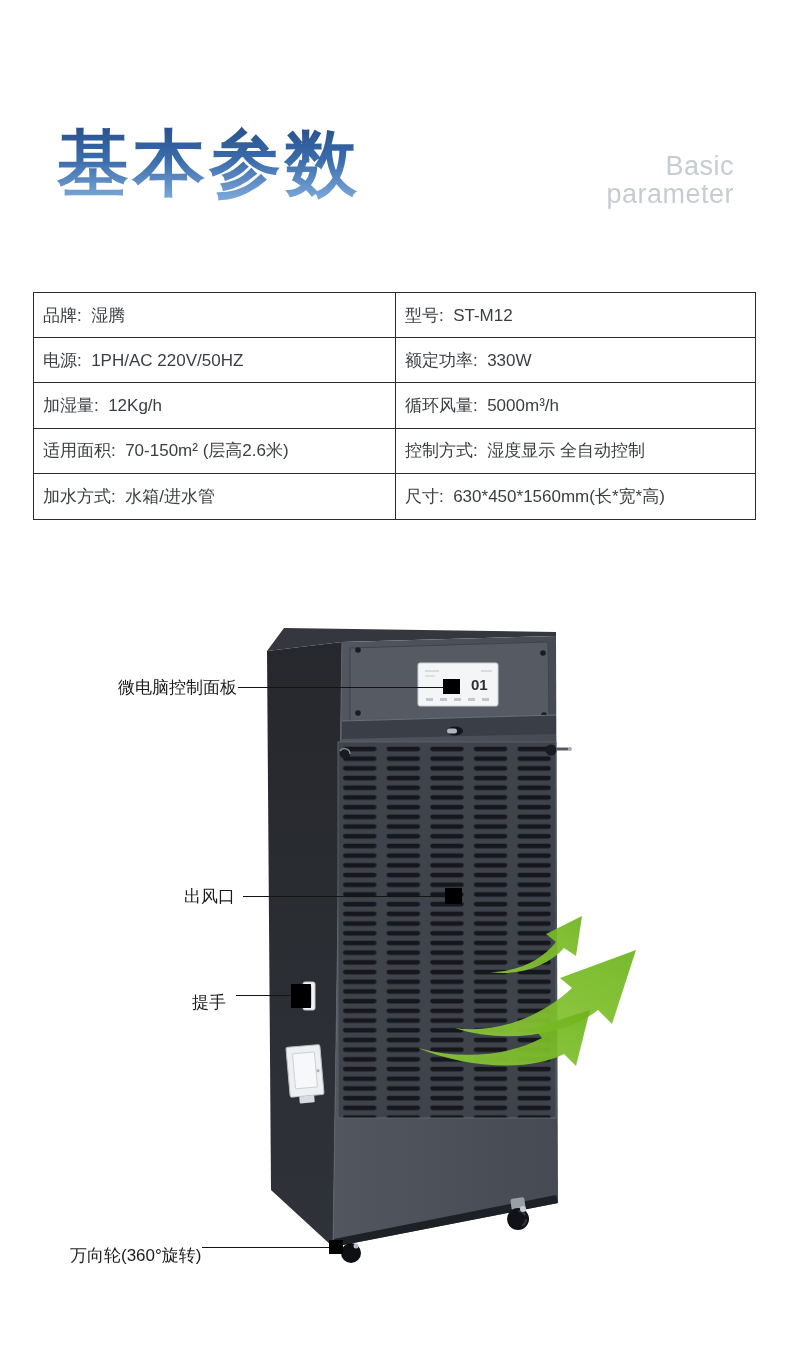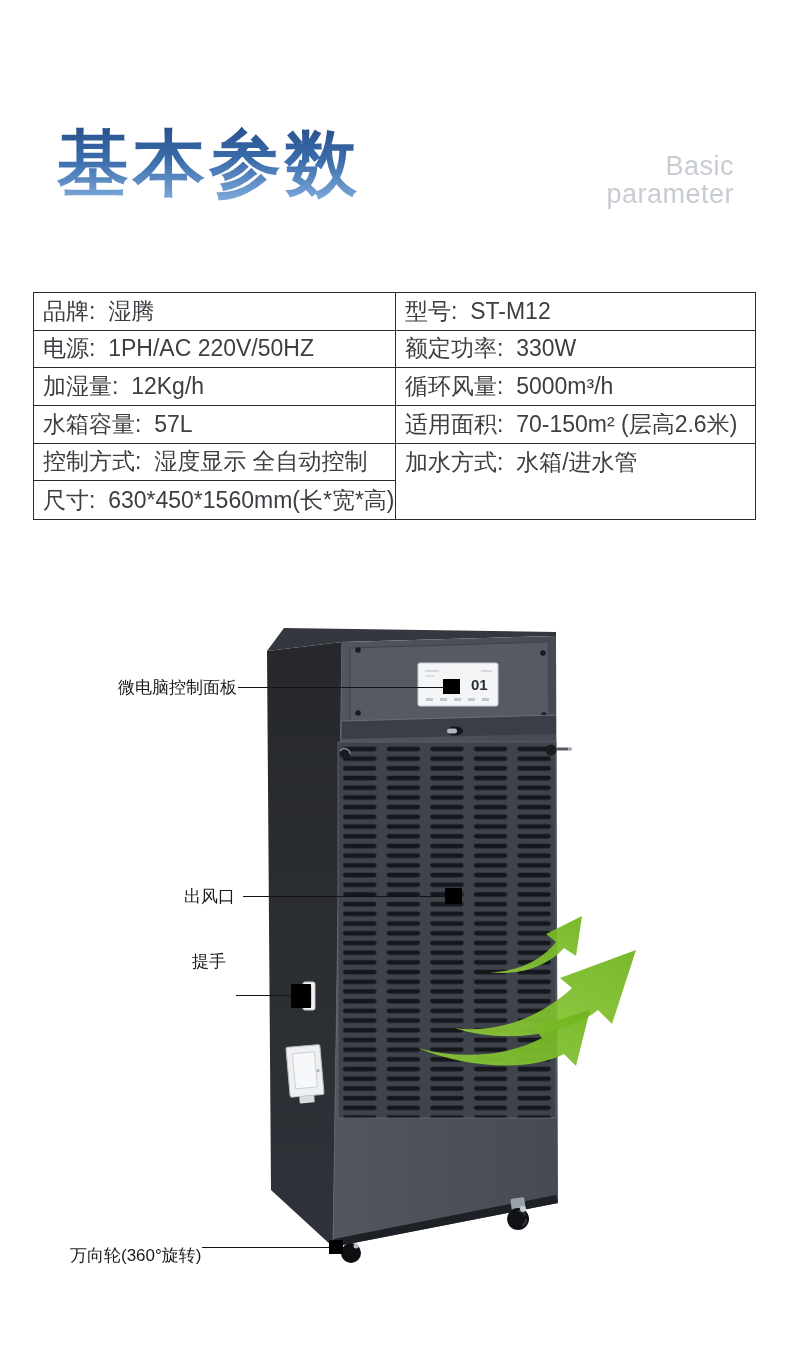--- a/index.html
+++ b/index.html
@@ -27,21 +27,21 @@
   }
   .subtitle{
     position:absolute;right:56px;top:152px;text-align:right;
     font-size:27px;line-height:28px;color:var(--subtitle-color);
     letter-spacing:0.5px;
   }
   .spec-table{
     position:absolute;left:33px;top:292px;width:723px;height:228px;
     display:grid;grid-template-columns:362px 1fr;grid-auto-rows:1fr;
     border:1px solid var(--table-border);
-    font-size:23px;color:var(--table-text);
+    font-size:17px;color:var(--table-text);
   }
   .spec-cell{
     display:flex;align-items:center;padding-left:9px;
     border-bottom:1px solid var(--table-border);
     white-space:pre;overflow:hidden;
   }
   .spec-cell:nth-child(odd){border-right:1px solid var(--table-border);}
   .spec-cell:nth-last-child(-n+2){border-bottom:none;}
   .machine{position:absolute;left:250px;top:620px;width:420px;height:660px;}
   .machine svg{display:block;width:100%;height:100%;}
@@ -62,21 +62,20 @@
   <div>parameter</div>
 </div>
 
 <div class="spec-table">
   <div class="spec-cell">品牌:  湿腾</div>
   <div class="spec-cell">型号:  ST-M12</div>
   <div class="spec-cell">电源:  1PH/AC 220V/50HZ</div>
   <div class="spec-cell">额定功率:  330W</div>
   <div class="spec-cell">加湿量:  12Kg/h</div>
   <div class="spec-cell">循环风量:  5000m³/h</div>
-  <div class="spec-cell">水箱容量:  57L</div>
   <div class="spec-cell">适用面积:  70-150m² (层高2.6米)</div>
   <div class="spec-cell">控制方式:  湿度显示 全自动控制</div>
   <div class="spec-cell">加水方式:  水箱/进水管</div>
   <div class="spec-cell">尺寸:  630*450*1560mm(长*宽*高)</div>
 </div>
 
 <div class="machine">
 <svg viewBox="0 0 420 660" xmlns="http://www.w3.org/2000/svg">
   <defs>
     <linearGradient id="gSide" x1="0" y1="0" x2="0" y2="1">
@@ -179,19 +178,19 @@
 </div>
 
 <div class="callout-label" style="left:118px;top:679px;width:116px;">微电脑控制面板</div>
 <div class="callout-line" style="left:238px;top:687px;width:205px;"></div>
 <div class="callout-marker" style="left:443px;top:679px;width:17px;height:15px;"></div>
 
 <div class="callout-label" style="left:184px;top:888px;width:55px;">出风口</div>
 <div class="callout-line" style="left:243px;top:896px;width:202px;"></div>
 <div class="callout-marker" style="left:445px;top:888px;width:17px;height:16px;"></div>
 
-<div class="callout-label" style="left:192px;top:953px;width:40px;">提手</div>
+<div class="callout-label" style="left:192px;top:994px;width:40px;">提手</div>
 <div class="callout-line" style="left:236px;top:995px;width:56px;"></div>
 <div class="callout-marker" style="left:291px;top:984px;width:20px;height:24px;"></div>
 
 <div class="callout-label" style="left:70px;top:1239px;width:130px;margin-top:8px;">万向轮(360°旋转)</div>
 <div class="callout-line" style="left:202px;top:1247px;width:127px;"></div>
 <div class="callout-marker" style="left:329px;top:1240px;width:14px;height:14px;"></div>
 
 </body></html>

